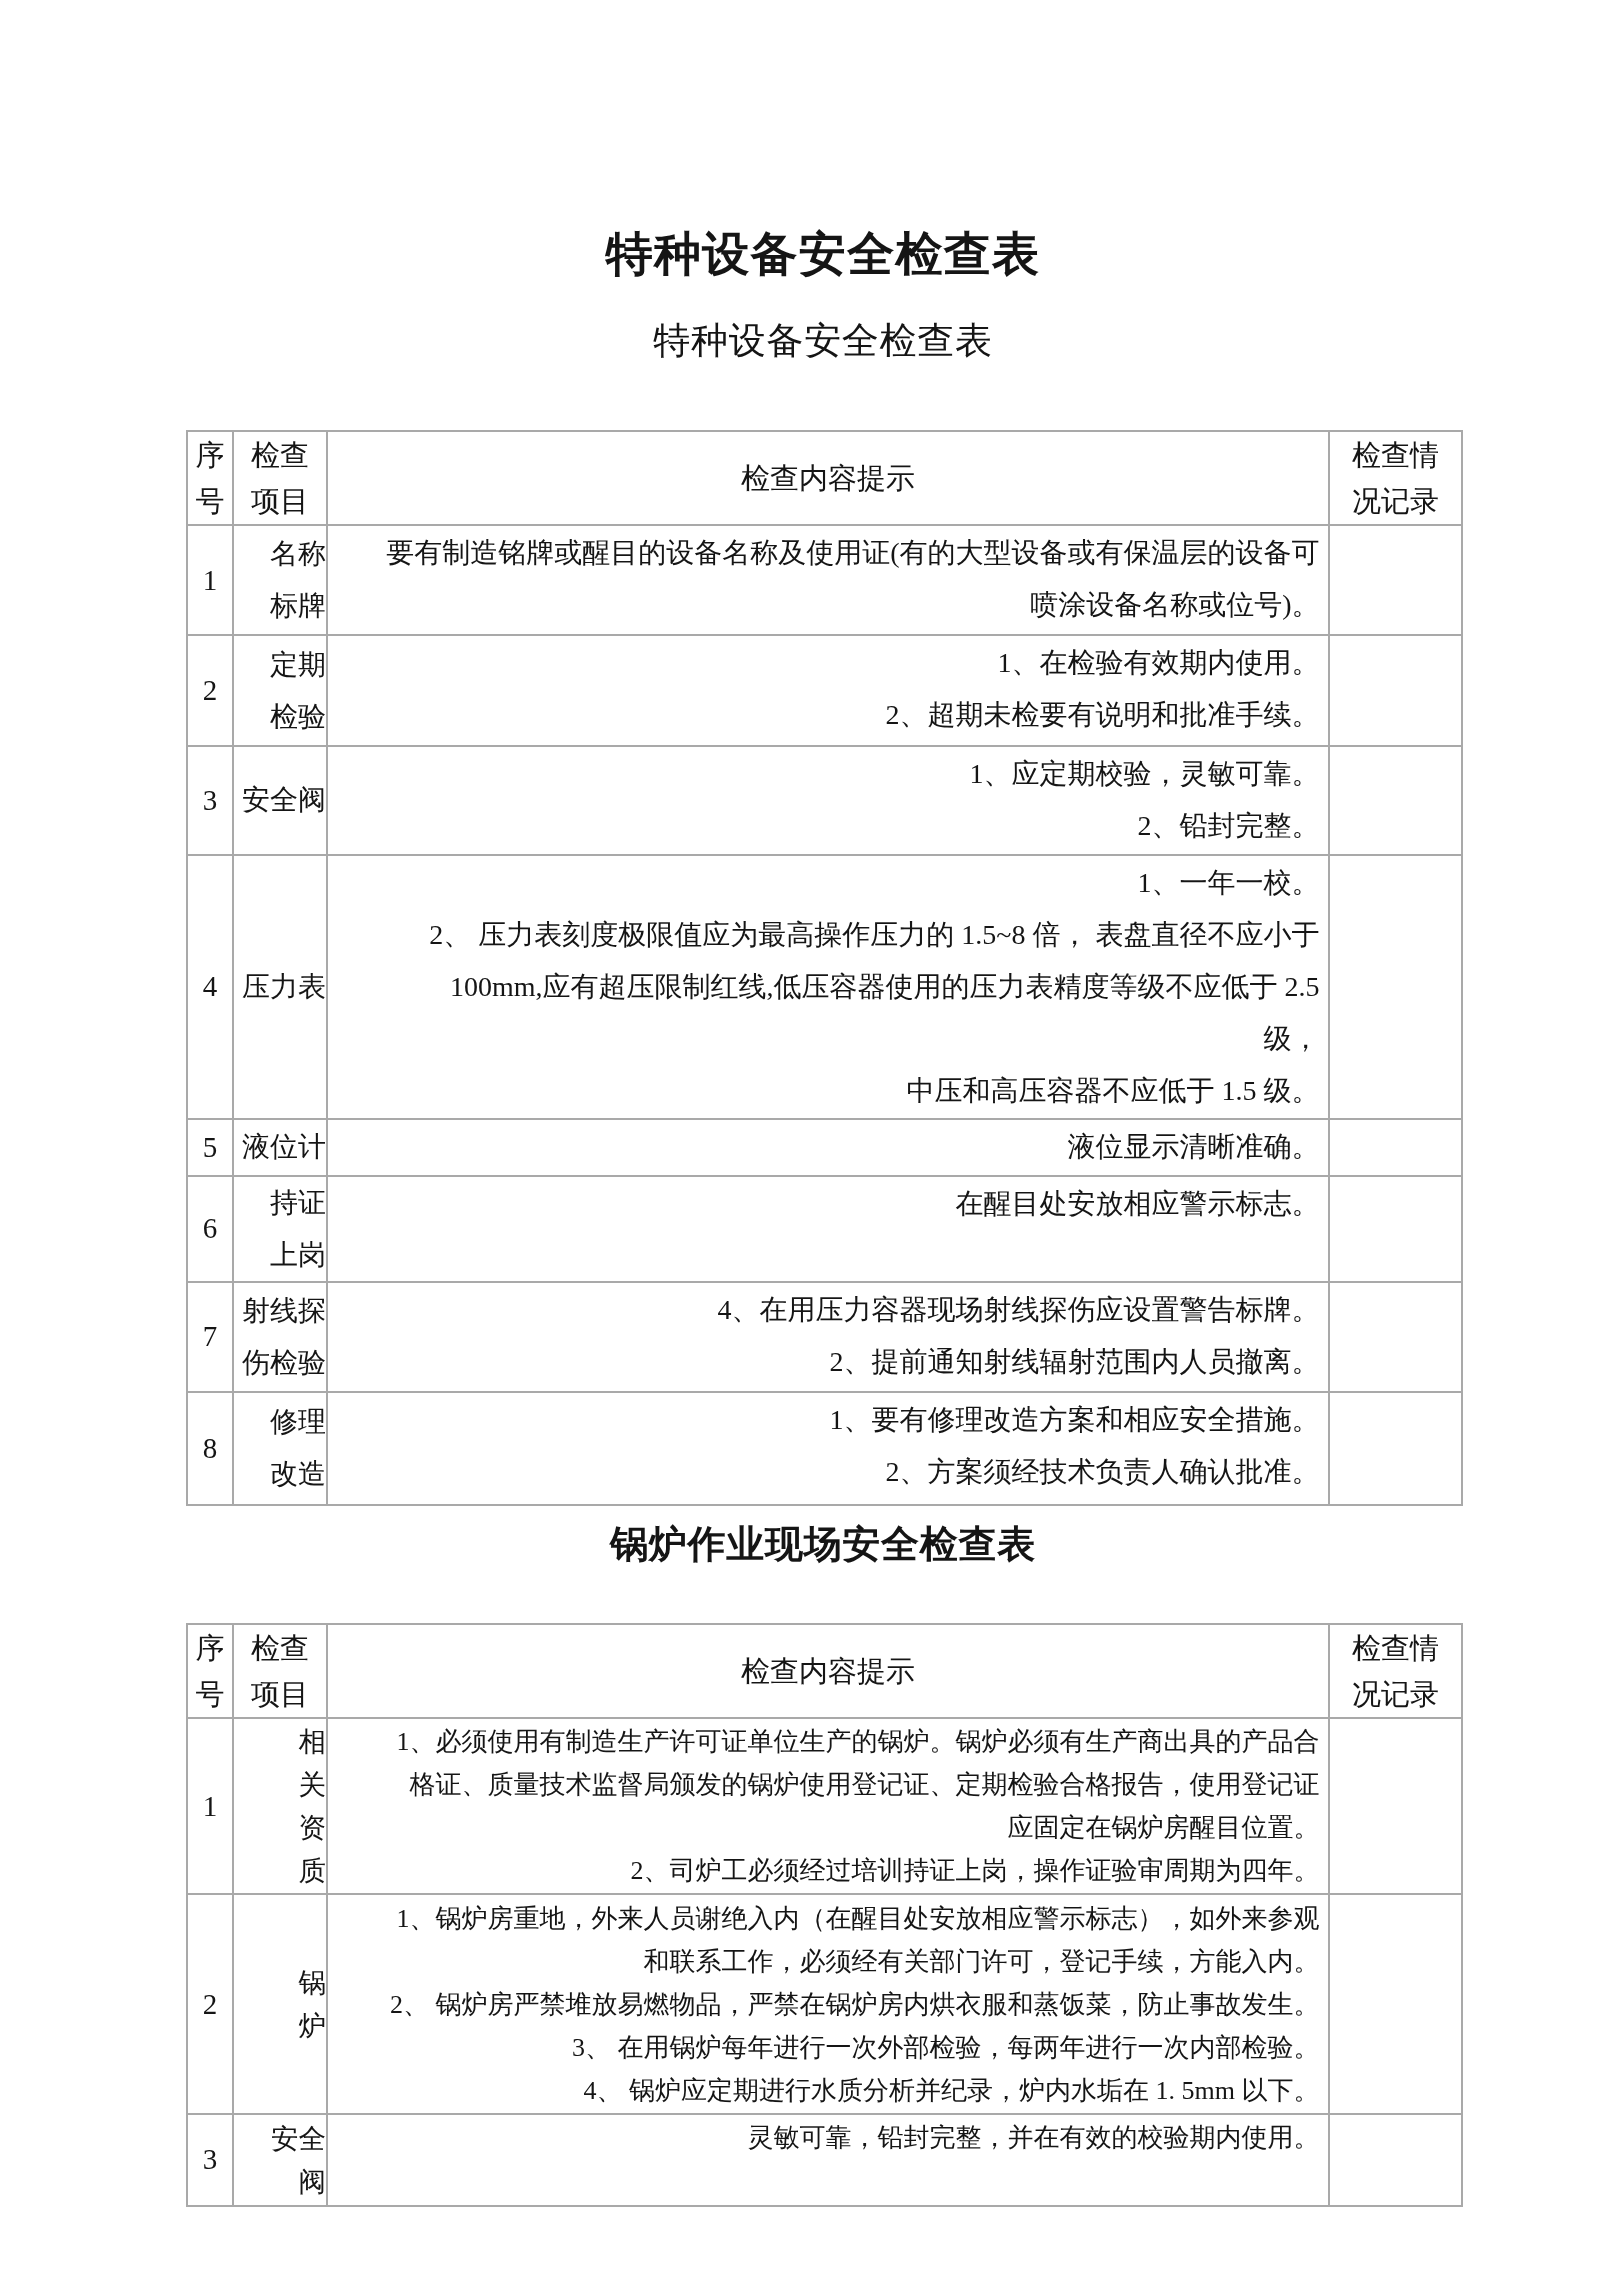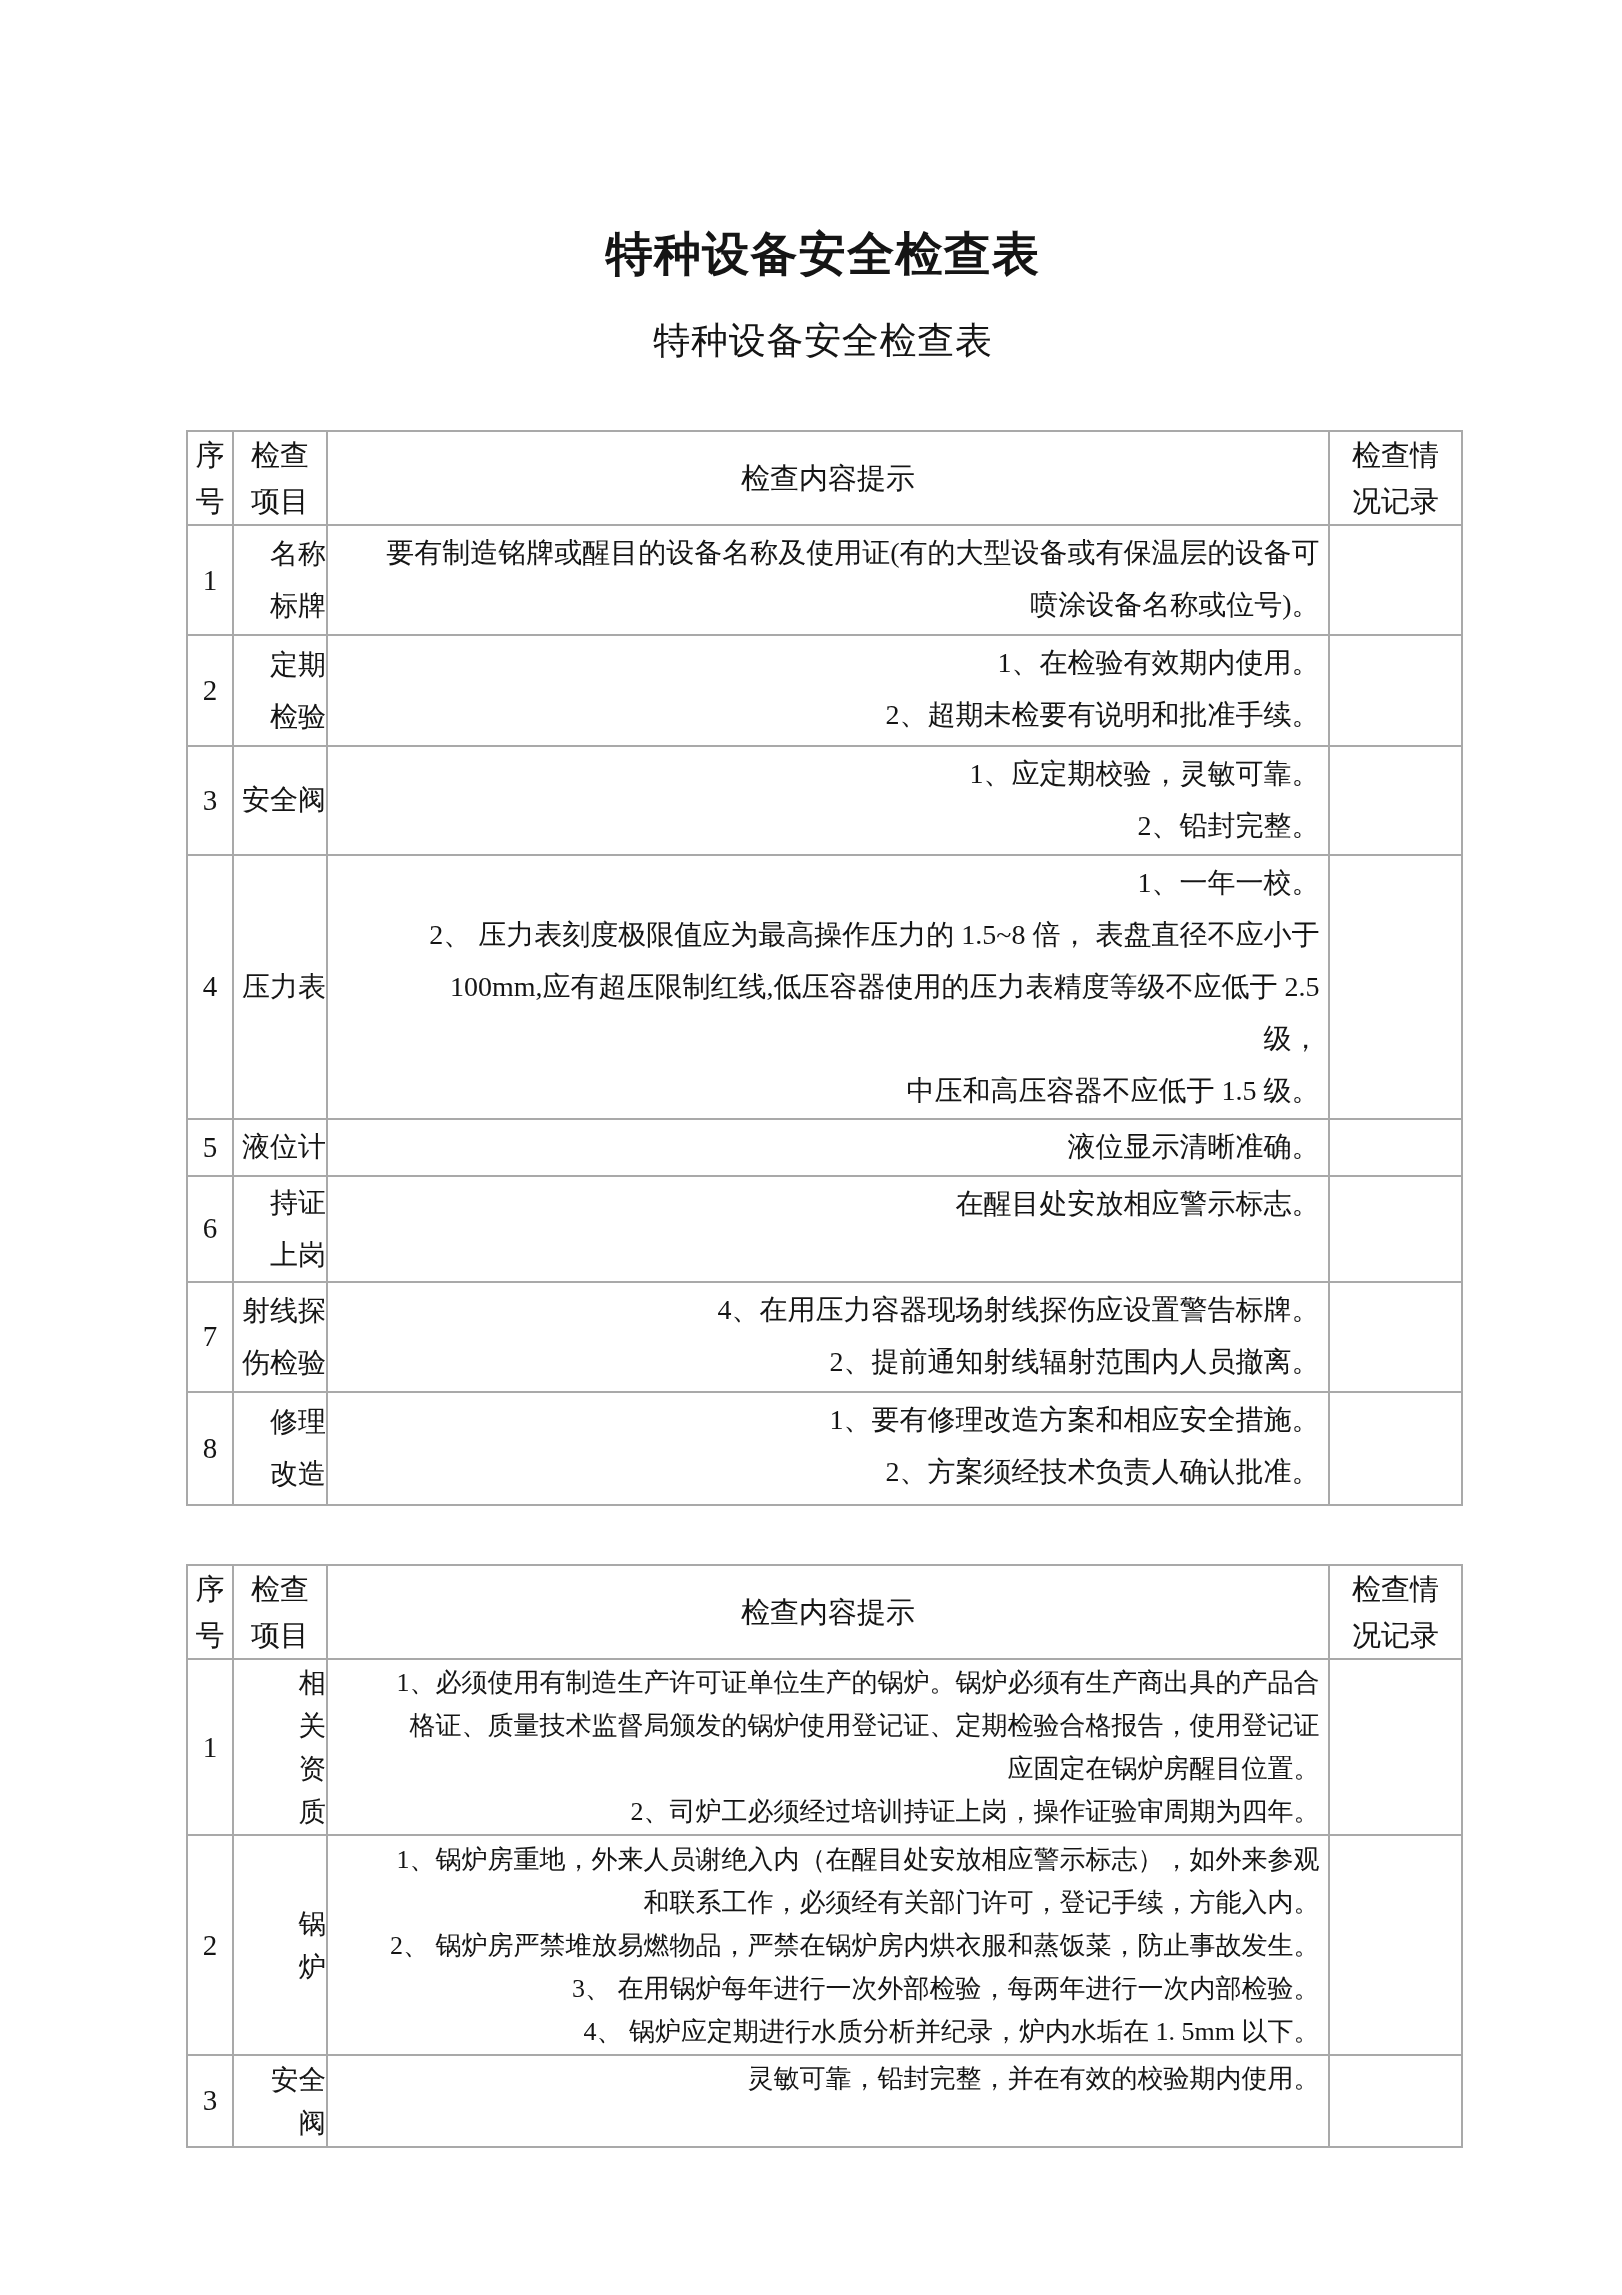--- a/index.html
+++ b/index.html
@@ -135,20 +135,21 @@
       <td class="no">8</td>
       <td class="item">修理
 改造</td>
       <td class="content">1、要有修理改造方案和相应安全措施。
 2、方案须经技术负责人确认批准。</td>
       <td class="record"></td>
     </tr>
   </tbody>
     </table>
 
+  <h2 class="t2-title">锅炉作业现场安全检查表</h2>
 
   <table id="table2">
     <colgroup>
         <col style="width:46px">
         <col style="width:94px">
         <col style="width:1002px">
         <col style="width:133px">
       </colgroup>
     <tbody>
         <tr class="rh136">

